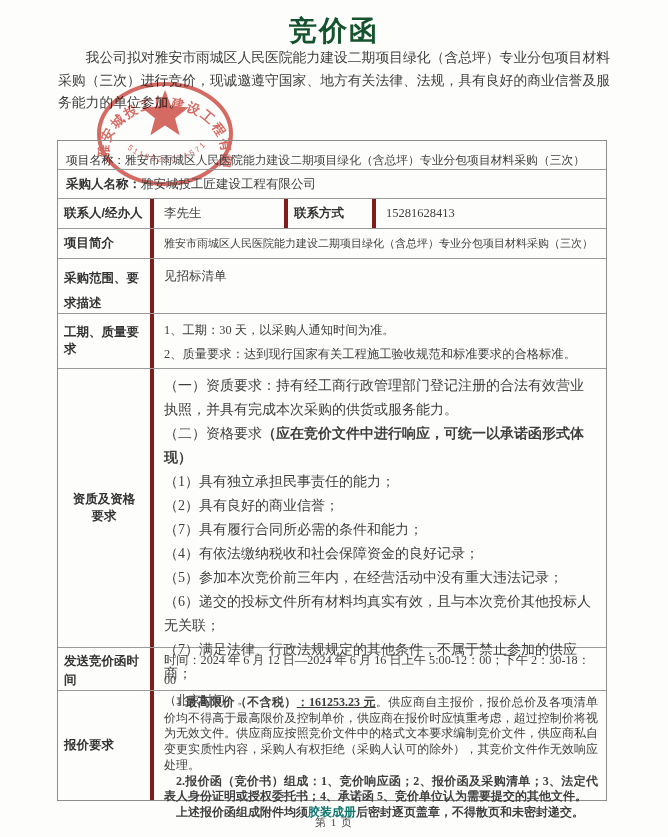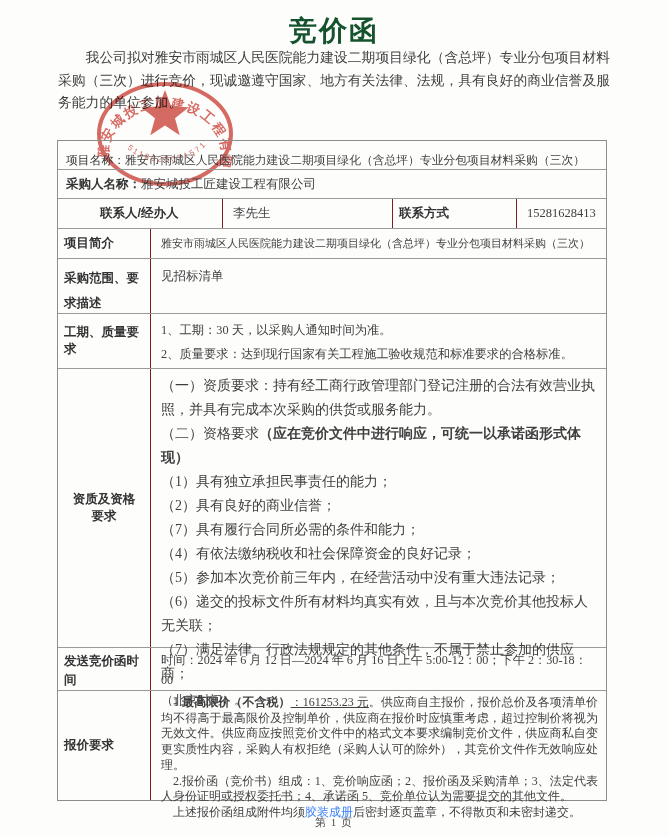--- a/index.html
+++ b/index.html
@@ -24,21 +24,21 @@
         mix-blend-mode:multiply;opacity:.82;pointer-events:none;}
   
   .doc-table{
     position:absolute;left:57px;top:140px;width:550px;
     border:1.5px solid #8c8c8c;box-sizing:border-box;
     font-size:12.5px;color:#3f3f3f;
   }
   .row{display:flex;box-sizing:border-box;border-top:1px solid #9a9a9a;}
   .row:first-child{border-top:none;}
   .cell{box-sizing:border-box;min-width:0;}
-  .cell + .cell{border-left:1px solid #7f1d1d;}
+  .cell + .cell{border-left:4px solid #7f1d1d;}
   .lbl{
     font-family:"Liberation Sans","DejaVu Sans",sans-serif;
     font-weight:bold;color:#333;
   }
   .val{font-family:"Liberation Serif","DejaVu Serif",serif;}
   
   .r1{height:28px;align-items:flex-end;}
   .r2{height:29px;align-items:center;}
   .r3{height:30px;}
   .r4{height:30px;}
@@ -48,38 +48,38 @@
   .r8{height:43px;}
   .r9{height:110px;}
   .fullcell{width:100%;padding:0 8px;white-space:nowrap;overflow:hidden;}
   .r1 .fullcell{font-size:11.8px;}
   .r1 .lbl-inline{font-weight:normal;font-family:"Liberation Serif","DejaVu Serif",serif;}
   .c-lab{width:92px;flex:0 0 92px;padding:0 4px 0 6px;display:flex;align-items:center;}
   .c-val{flex:1;padding:0 8px 0 10px;display:flex;align-items:center;}
   .r3 .c1{width:92px;flex:0 0 92px;}
   .r3 .c2{width:134px;flex:0 0 134px;}
   .r3 .c3{width:88px;flex:0 0 88px;padding-left:8px;}
-  .r3 .cell{display:flex;align-items:center;padding:0 4px 0 6px;margin-left:36px;}
+  .r3 .cell{display:flex;align-items:center;padding:0 4px 0 6px;}
   .r3 .c2,.r3 .c4{padding-left:10px;font-size:12.5px;}
   .r4 .c-val{font-size:11px;white-space:nowrap;overflow:hidden;}
   .r5 .c-lab{align-items:flex-start;padding-top:7px;line-height:25px;display:block;}
   .r5 .c-val{align-items:flex-start;padding-top:9px;display:block;}
   .r6 .c-lab{display:flex;align-items:center;}
   .r6 .c-val{display:block;padding-top:4px;line-height:24px;font-size:12.3px;}
   .r7 .c-lab{justify-content:center;text-align:center;padding:0 10px;}
   .r7 .c-val{display:block;padding:5px 10px 0;line-height:24px;font-size:14px;}
   .r7 .c-val p{margin:0;}
   .r8 .c-lab{align-items:flex-start;padding-top:4px;line-height:19px;display:block;}
   .r8 .c-val{display:block;padding:2px 8px 0 10px;line-height:20px;font-size:12.2px;}
   .r9 .c-lab{display:flex;align-items:center;}
   .r9 .c-val{display:block;padding:4px 8px 0 10px;font-size:12px;line-height:15.7px;text-align:justify;}
   .r9 .c-val p{margin:0;text-indent:12px;}
-  .bold{font-weight:normal;}
-  .faded{color:#3b82f6;}
-  u.price{text-decoration:underline;}
+  .bold{font-weight:bold;}
+  .faded{color:#0f766e;}
+  u.price{text-decoration:underline;font-weight:bold;}
   .footer{
     position:absolute;left:0;right:0;bottom:7px;text-align:center;
     font-size:11px;color:#4a4a4a;letter-spacing:1px;
   }
 </style>
 </head>
 <body>
 
 <div class="page">
 

